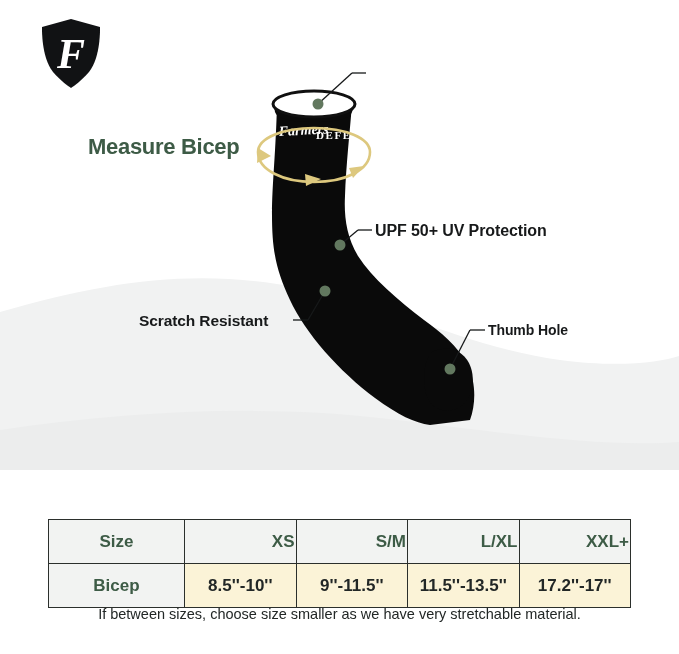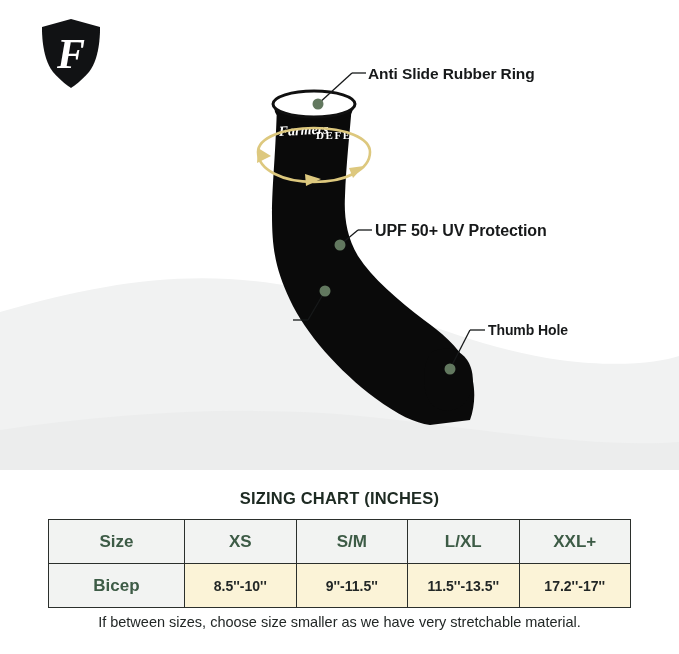--- a/index.html
+++ b/index.html
@@ -119,38 +119,38 @@
     background: #f2f3f2;
     color: #3d5b46;
     font-weight: bold;
     font-size: 17px;
   }
   .size-table .hdr-cell {
     background: #f2f3f2;
     color: #3d5b46;
     font-weight: bold;
     font-size: 17px;
+    text-align: right;
   }
   .size-table .val-cell {
     background: #fbf3d7;
     font-weight: bold;
-    font-size: 14px;
+    font-size: 17px;
     color: #222726;
   }
 
   .chart-note {
     position: absolute;
     left: 0;
     top: 606px;
     width: 679px;
     text-align: center;
     font-size: 14.5px;
     color: #222726;
     font-weight: normal;
-    margin-top: 8px;
   }
 </style>
 </head>
 <body>
 
 <div id="page">
 
   <svg class="bg-wave" viewBox="0 0 679 470" preserveAspectRatio="none">
     <path d="M0,312 C 110,280 200,268 300,288 C 400,308 470,348 560,360 C 620,368 660,362 679,356 L679,470 L0,470 Z" fill="#f1f2f2"></path>
     <path d="M0,430 C 120,412 260,404 380,418 C 500,432 600,448 679,442 L679,470 L0,470 Z" fill="#eceded"></path>
@@ -215,29 +215,29 @@
       <line x1="470" y1="330" x2="485" y2="330"></line>
     </g>
     <g fill="#62785f">
       <circle cx="318" cy="104" r="5.5"></circle>
       <circle cx="340" cy="245" r="5.5"></circle>
       <circle cx="325" cy="291" r="5.5"></circle>
       <circle cx="450" cy="369" r="5.5"></circle>
     </g>
   </svg>
 
-  <div class="callout callout-anti-slide">Anti Slide Rubber Ring</div>
 
   <div class="callout callout-upf">UPF 50+ UV Protection</div>
 
+  <div class="callout callout-scratch">Scratch Resistant</div>
 
   <div class="callout callout-thumb">Thumb Hole</div>
 
-
-  <div class="chart-title">SIZING CHART (INCHES)</div>
+  <div class="callout callout-measure">Measure Bicep</div>
+
 
   <table class="size-table">
     <tbody>
       <tr>
         <td class="hdr-label">Size</td>
         <td class="hdr-cell">XS</td>
         <td class="hdr-cell">S/M</td>
         <td class="hdr-cell">L/XL</td>
         <td class="hdr-cell">XXL+</td>
       </tr>

